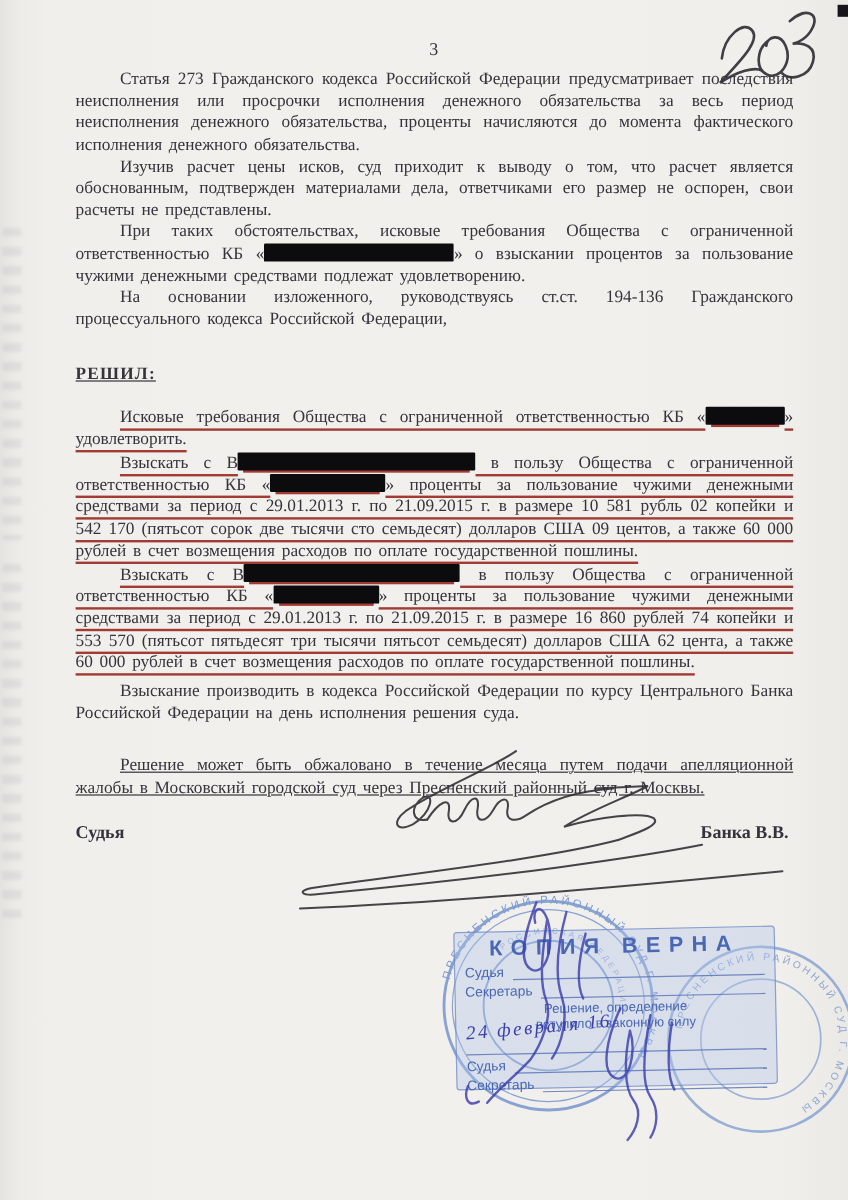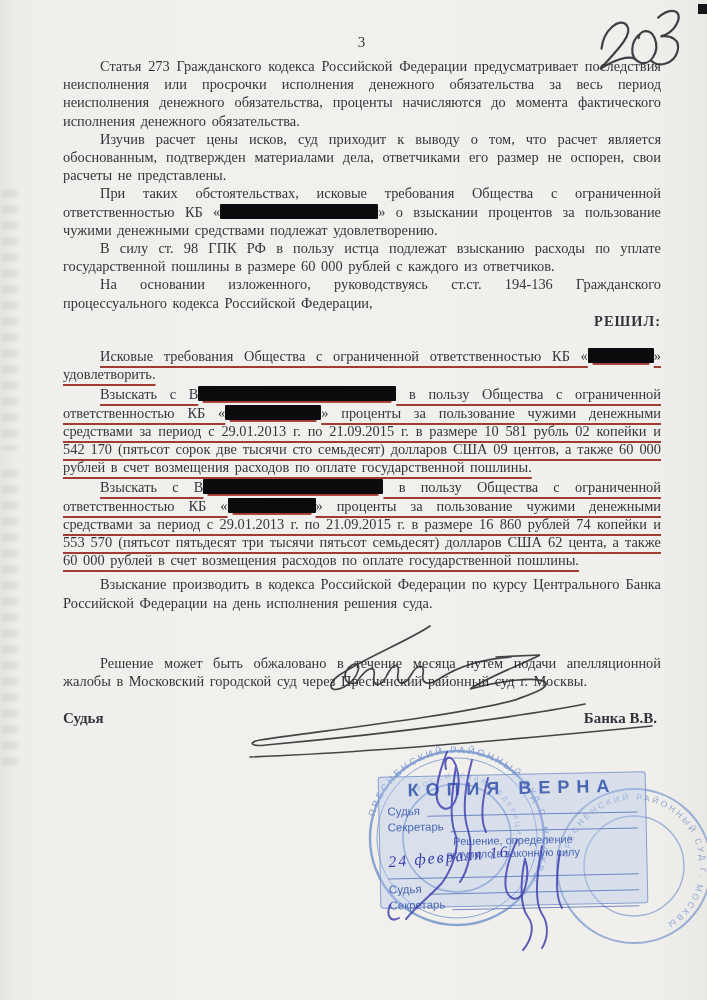--- a/index.html
+++ b/index.html
@@ -15,30 +15,30 @@
   .corner-mark { position:absolute; right:0; top:4px; width:9px; height:10px; background:#15151a; }
 
   .page-number { position:absolute; top:34px; left:63px; right:46px; text-align:center;
     font-size:15px; letter-spacing:1px; }
 
   .handnum { position:absolute; left:583px; top:6px; }
 
   .doc { position:absolute; left:63px; right:46px; top:57px; }
   .doc p { margin:0; font-size:14.4px; line-height:18.2px; text-align:justify; word-spacing:2px; }
   .doc p.indent { text-indent:37px; }
-  p[data-name="heading-resolved"] { text-align:right; font-weight:bold; letter-spacing:1px; margin:0 0 17px 0; }
+  p[data-name="heading-resolved"] { text-align:left; font-weight:bold; letter-spacing:1px; margin:28px 0 17px 0;text-decoration:underline; }
   p[data-name="para-claims-satisfied"],
   p[data-name="para-recover-first-defendant"],
   p[data-name="para-recover-second-defendant"] {
     text-decoration:underline; text-decoration-color:var(--red); text-decoration-thickness:1.8px; text-underline-offset:4.5px;
   }
   p[data-name="para-recover-first-defendant"] { margin-top:2px; }
   p[data-name="para-recover-second-defendant"] { margin-top:2px; }
   p[data-name="para-currency-conversion"] { margin-top:6px; }
-  p[data-name="para-appeal-procedure"] { margin-top:42px; }
+  p[data-name="para-appeal-procedure"] { margin-top:26px;text-decoration:underline; }
 
   .redact { display:inline-block; height:15px; background:#0c0c0e; vertical-align:-2px; border-radius:1px; }
   p[data-name="para-claims-satisfied"] .redact,
   p[data-name="para-recover-first-defendant"] .redact,
   p[data-name="para-recover-second-defendant"] .redact { box-shadow:0 6.5px 0 -4.6px var(--red); }
 
   .sig-row { display:flex; justify-content:space-between; margin-top:20px; font-weight:bold; font-size:15px; padding-right:4px; }
 
   
   .copy-stamp { position:absolute; left:379px; top:774px; width:268px; height:132px;
@@ -74,21 +74,20 @@
       <path d="M 18 38 C 22 20 40 8 46 18 C 52 28 30 44 14 58 C 30 50 44 48 50 52"></path>
       <path d="M 58 28 C 48 34 44 50 54 56 C 64 62 76 48 72 34 C 69 23 58 24 56 32"></path>
       <path d="M 78 14 C 92 4 104 10 96 22 C 91 30 82 33 78 33 C 88 33 98 38 93 50 C 88 62 72 64 66 56"></path>
     </g>
   </svg>
 
   <div class="doc" data-name="document-body">
     <p class="indent" data-name="para-article-395">Статья 273 Гражданского кодекса Российской Федерации предусматривает последствия неисполнения или просрочки исполнения денежного обязательства за весь период неисполнения денежного обязательства, проценты начисляются до момента фактического исполнения денежного обязательства.</p>
       <p class="indent" data-name="para-calculation-review">Изучив расчет цены исков, суд приходит к выводу о том, что расчет является обоснованным, подтвержден материалами дела, ответчиками его размер не оспорен, свои расчеты не представлены.</p>
       <p class="indent" data-name="para-circumstances">При таких обстоятельствах, исковые требования Общества с ограниченной ответственностью КБ «<span class="redact" data-name="redaction-box" style="width: 158px;"></span>» о взыскании процентов за пользование чужими денежными средствами подлежат удовлетворению.</p>
-      <p class="indent" data-name="para-state-duty">В силу ст. 98 ГПК РФ в пользу истца подлежат взысканию расходы по уплате государственной пошлины в размере 60 000 рублей с каждого из ответчиков.</p>
       <p class="indent" data-name="para-legal-basis">На основании изложенного, руководствуясь ст.ст. 194-136 Гражданского процессуального кодекса Российской Федерации,</p>
       <p data-name="heading-resolved">РЕШИЛ:</p>
       <p class="indent" data-name="para-claims-satisfied">Исковые требования Общества с ограниченной ответственностью КБ «<span class="redact" data-name="redaction-box" style="width: 66px;"></span>» удовлетворить.</p>
       <p class="indent" data-name="para-recover-first-defendant">Взыскать с В<span class="redact" data-name="redaction-box" style="width: 198px;"></span> в пользу Общества с ограниченной ответственностью КБ «<span class="redact" data-name="redaction-box" style="width: 96px;"></span>» проценты за пользование чужими денежными средствами за период с 29.01.2013 г. по 21.09.2015 г. в размере 10 581 рубль 02 копейки и 542 170 (пятьсот сорок две тысячи сто семьдесят) долларов США 09 центов, а также 60 000 рублей в счет возмещения расходов по оплате государственной пошлины.</p>
       <p class="indent" data-name="para-recover-second-defendant">Взыскать с В<span class="redact" data-name="redaction-box" style="width: 180px;"></span> в пользу Общества с ограниченной ответственностью КБ «<span class="redact" data-name="redaction-box" style="width: 88px;"></span>» проценты за пользование чужими денежными средствами за период с 29.01.2013 г. по 21.09.2015 г. в размере 16 860 рублей 74 копейки и 553 570 (пятьсот пятьдесят три тысячи пятьсот семьдесят) долларов США 62 цента, а также 60 000 рублей в счет возмещения расходов по оплате государственной пошлины.</p>
       <p class="indent" data-name="para-currency-conversion">Взыскание производить в кодекса Российской Федерации по курсу Центрального Банка Российской Федерации на день исполнения решения суда.</p>
       <p class="indent" data-name="para-appeal-procedure">Решение может быть обжаловано в течение месяца путем подачи апелляционной жалобы в Московский городской суд через Пресненский районный суд г. Москвы.</p>
       <div class="sig-row" id="sig-row" data-name="signature-block">
       <span data-name="judge-label">Судья</span>
       <span data-name="judge-name">Банка В.В.</span>

